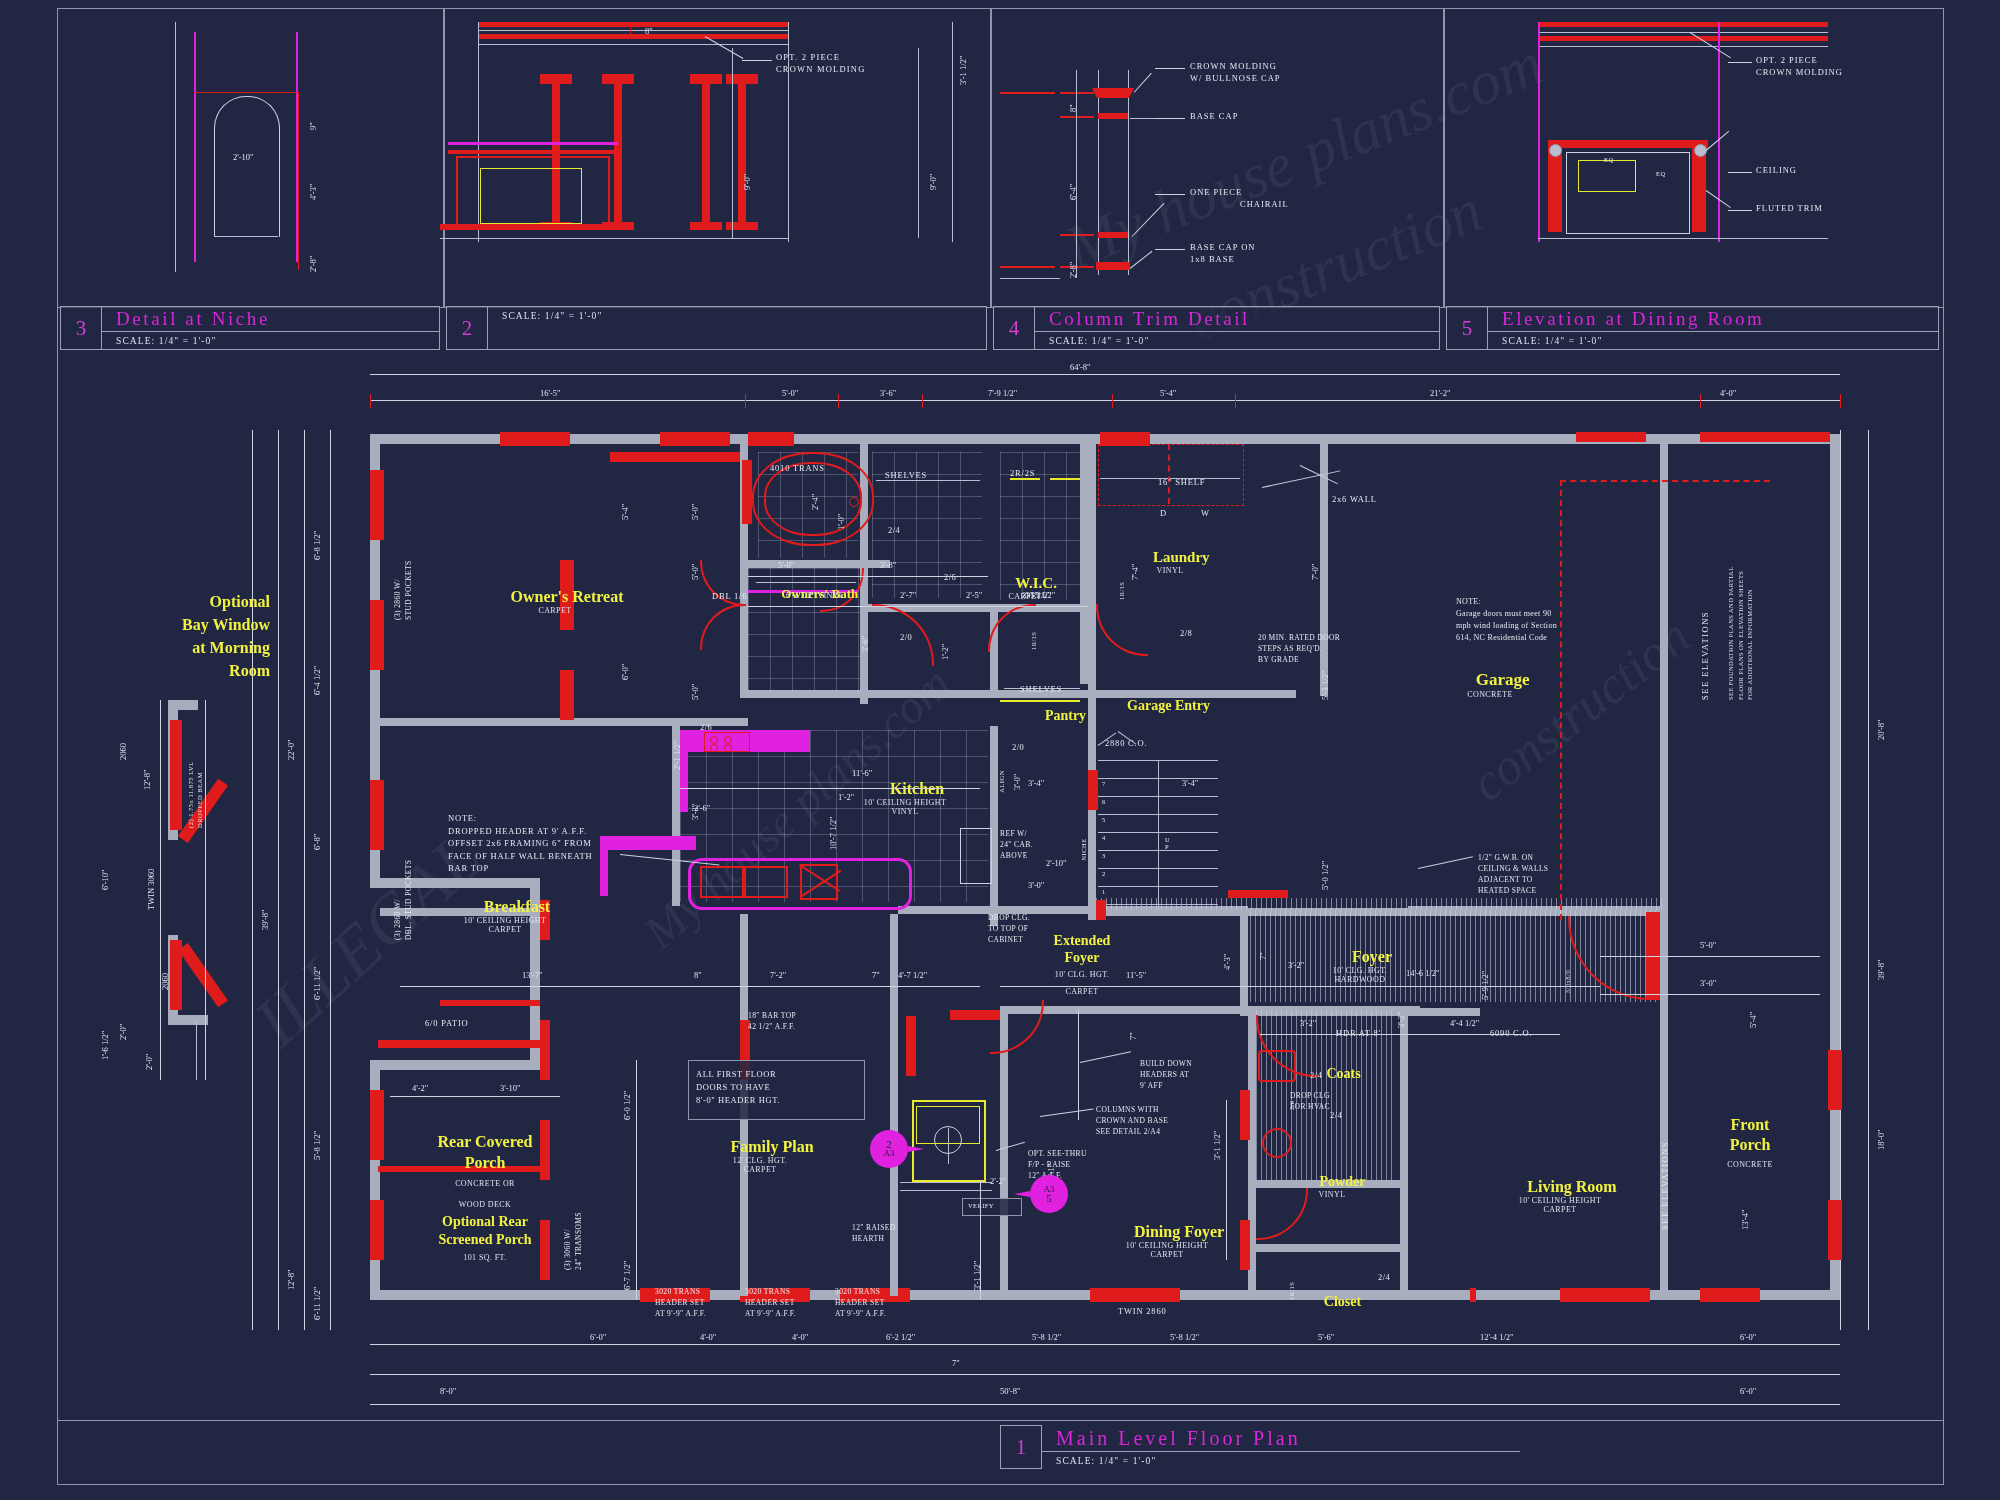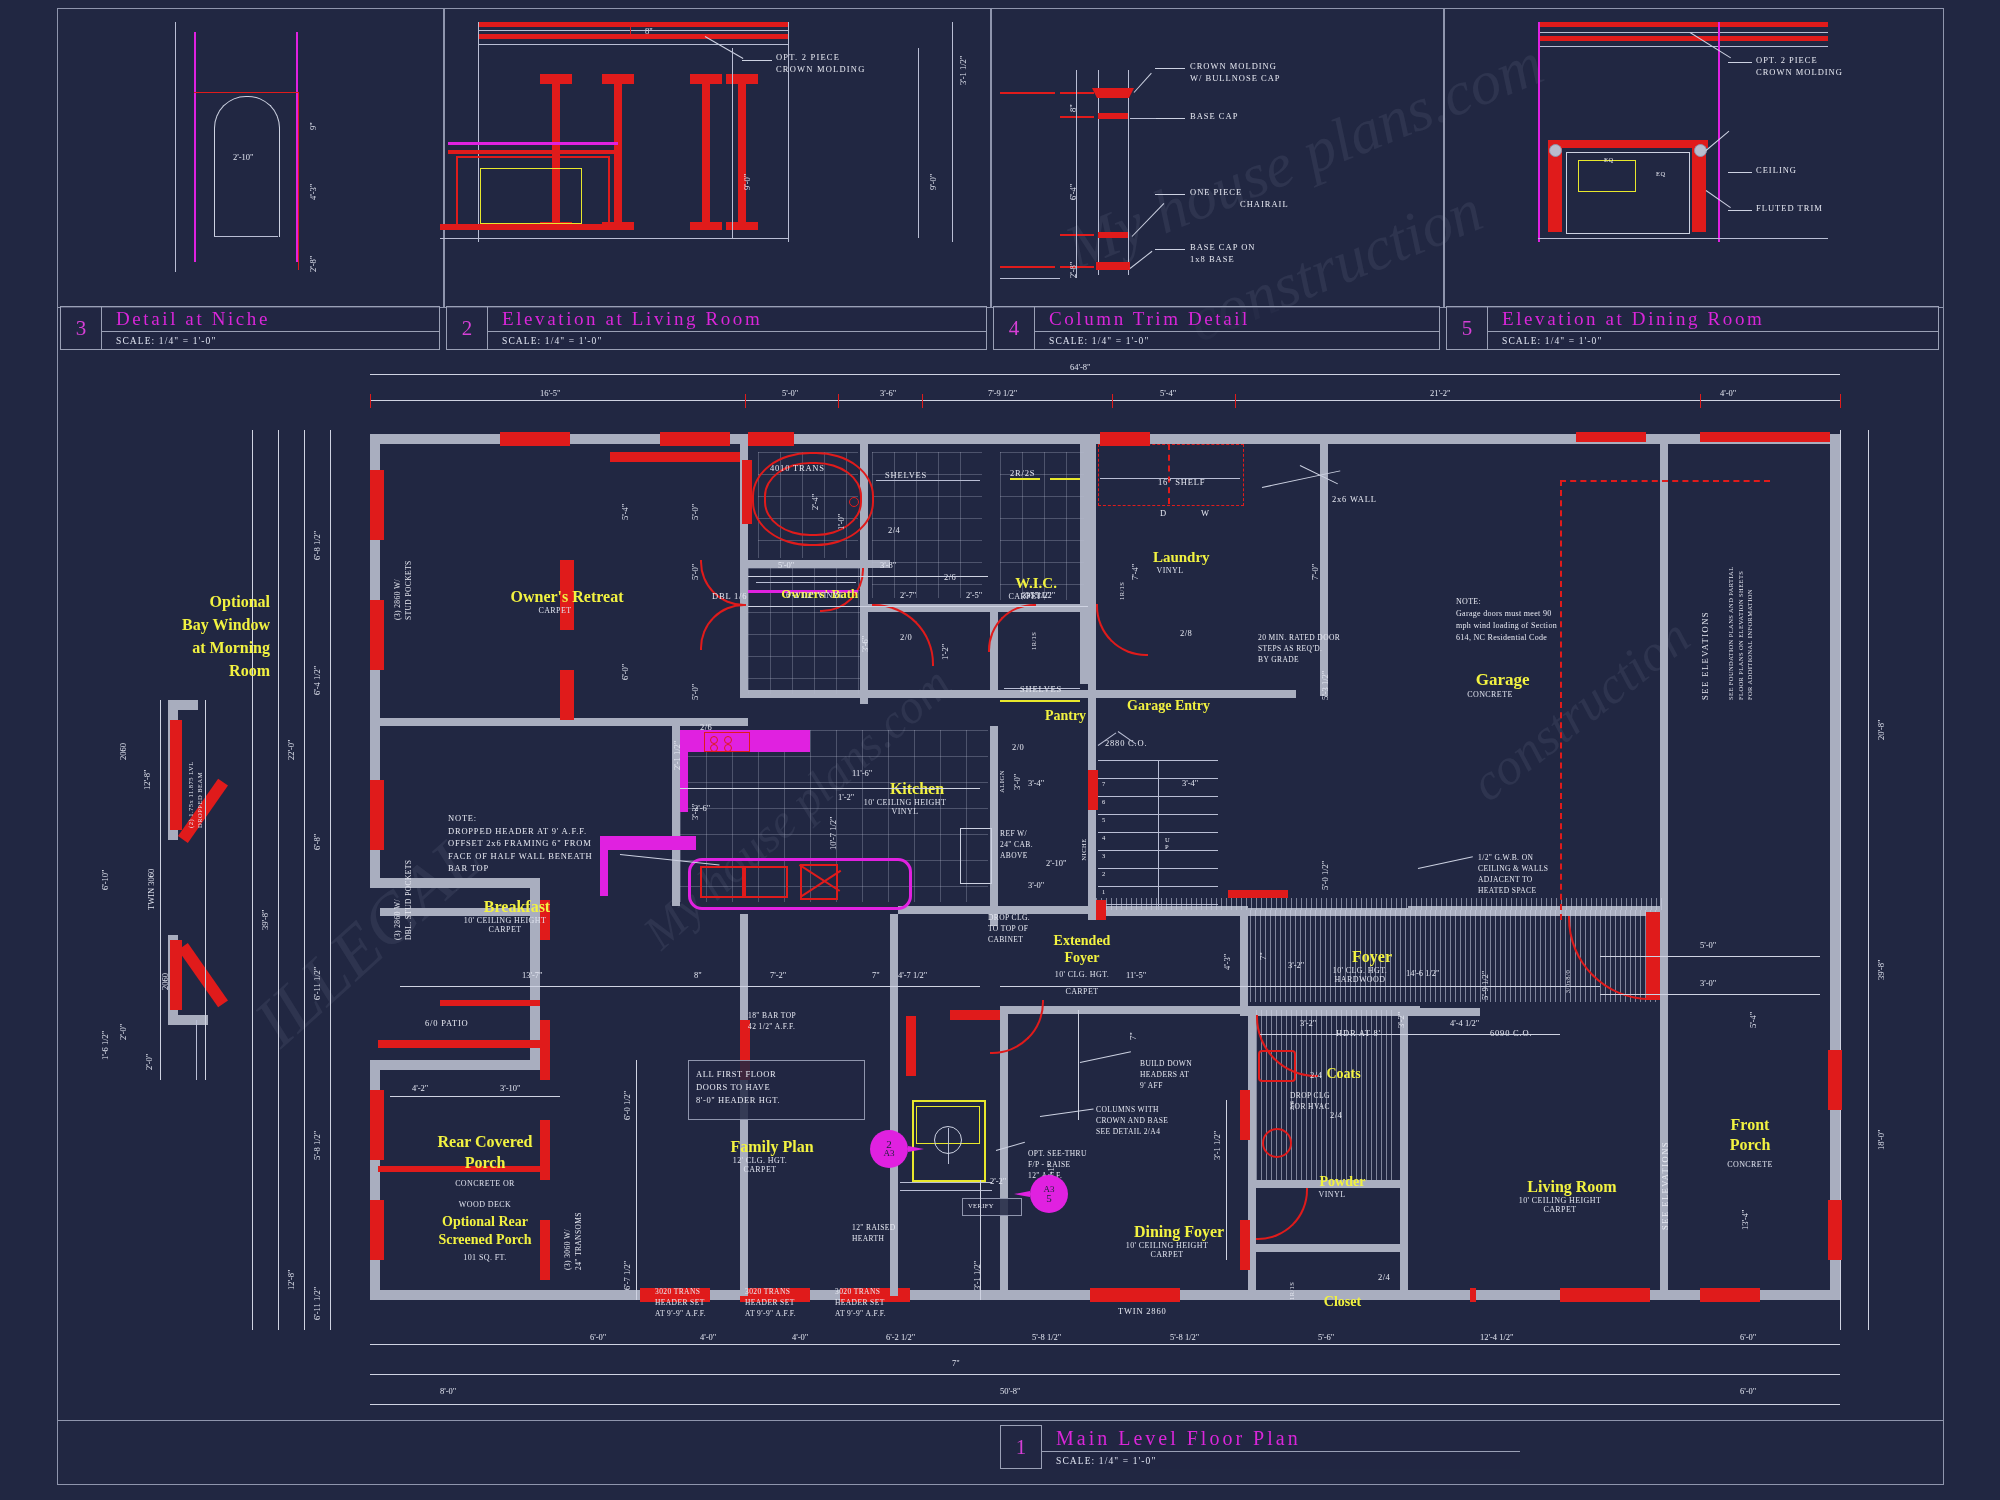--- a/index.html
+++ b/index.html
@@ -195,21 +195,20 @@
   <div class="tb" style="left:60px;top:306px;width:380px;">
     <div class="num">3</div>
     <div class="body">
       <div class="ttl">Detail at Niche</div>
       <div class="scale">SCALE:  1/4" = 1'-0"</div>
     </div>
   </div>
   <div class="tb" style="left:446px;top:306px;width:541px;">
     <div class="num">2</div>
     <div class="body">
-      <div class="ttl">Elevation at Living Room</div>
       <div class="scale">SCALE:  1/4" = 1'-0"</div>
     </div>
   </div>
   <div class="tb" style="left:993px;top:306px;width:447px;">
     <div class="num">4</div>
     <div class="body">
       <div class="ttl">Column Trim Detail</div>
       <div class="scale">SCALE:  1/4" = 1'-0"</div>
     </div>
   </div>

